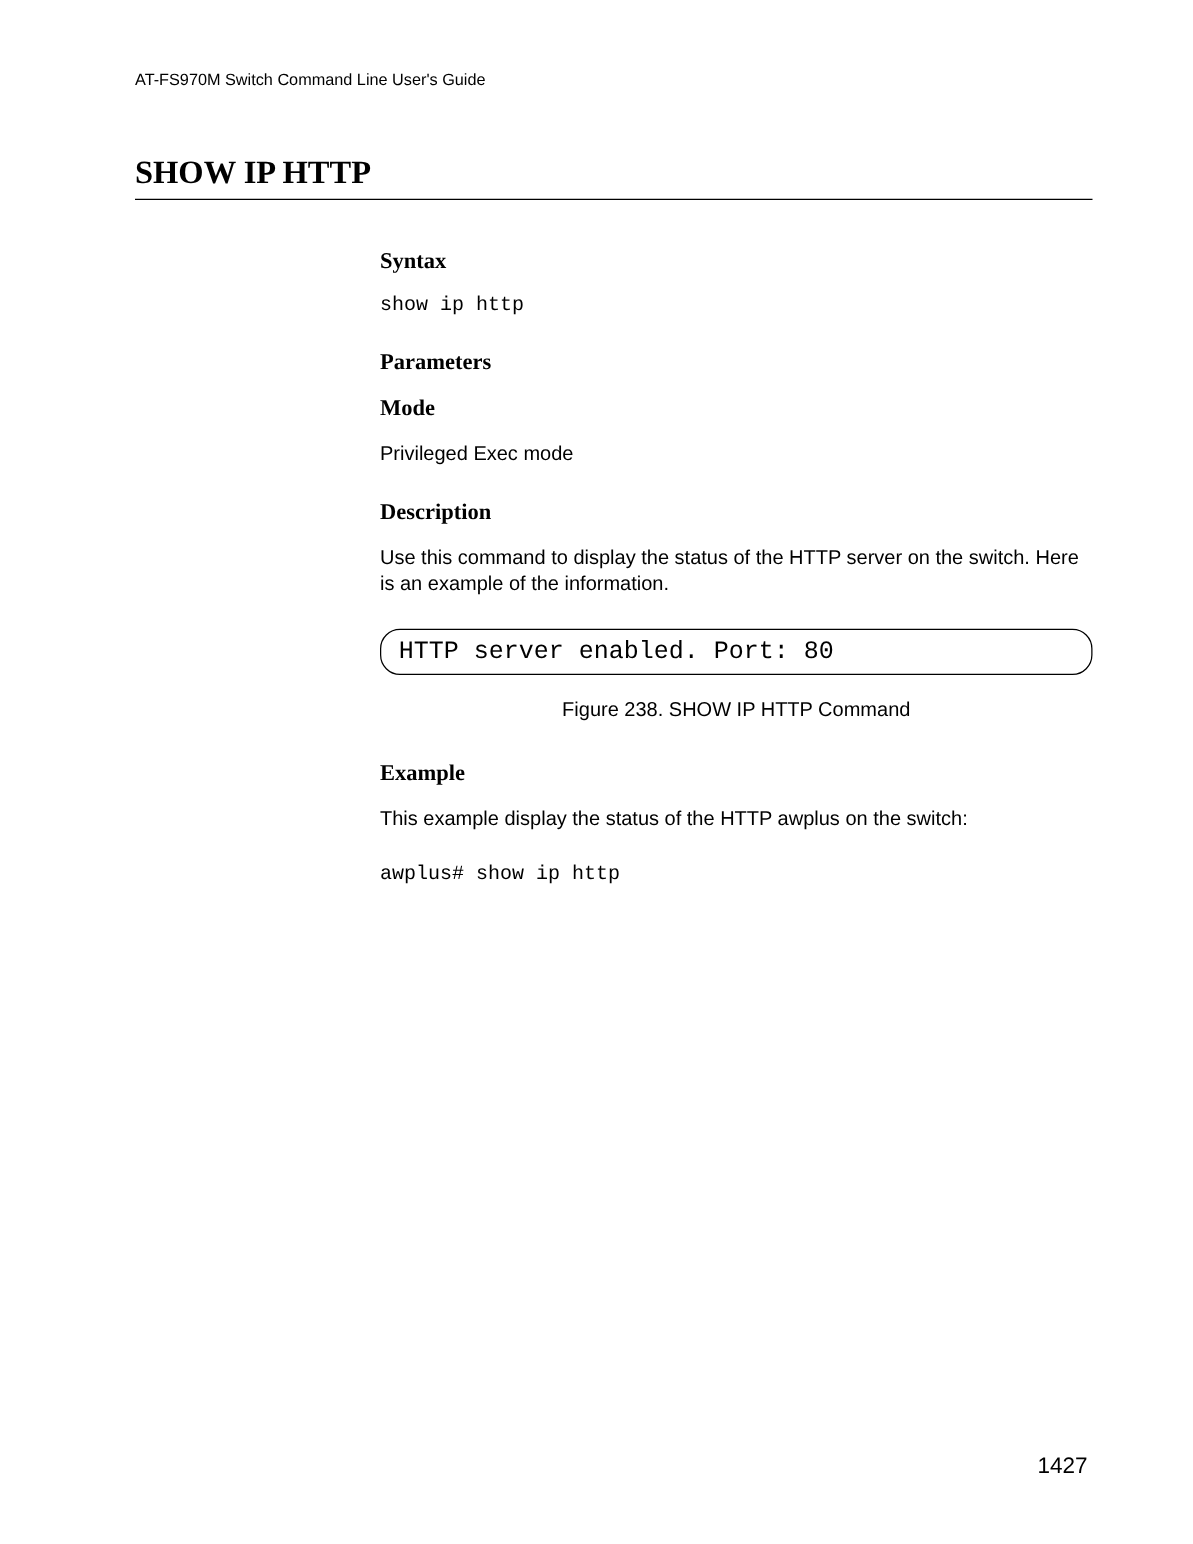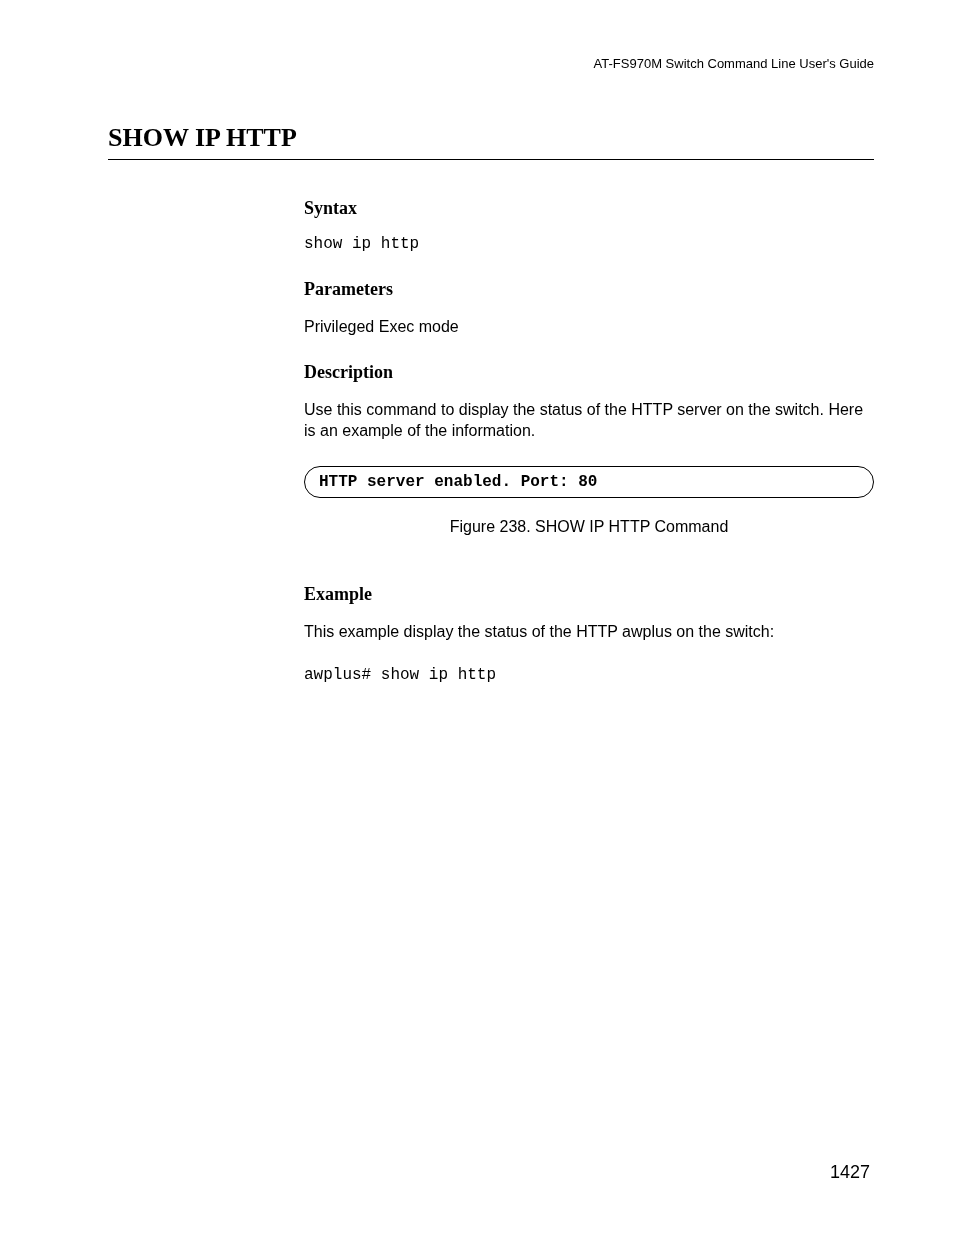--- a/index.html
+++ b/index.html
@@ -6,21 +6,20 @@
     body {
       width: 954px;
       height: 1235px;
       background: #fff;
       font-family: Arial, Helvetica, sans-serif;
       color: #000;
       position: relative;
       padding: 56px 80px 40px 108px;
     }
     .header-running {
-      text-align: right;
       font-size: 13px;
       margin-bottom: 52px;
     }
     .title {
       font-family: "Times New Roman", Times, serif;
       font-weight: bold;
       font-size: 26px;
       padding-bottom: 6px;
       border-bottom: 1.5px solid #000;
       margin-bottom: 38px;
@@ -45,27 +44,26 @@
       margin-bottom: 24px;
     }
     .output-box {
       border: 1.5px solid #000;
       border-radius: 16px;
       padding: 6px 14px;
       margin: 4px 0 20px 0;
     }
     .output-box .inner {
       font-family: "Courier New", Courier, monospace;
-      font-size: 16px;
-      font-weight: bold;
+      font-size: 20px;
     }
     .fig-caption {
       text-align: center;
       font-size: 16px;
-      margin-bottom: 48px;
+      margin-bottom: 30px;
     }
     .page-number {
       position: absolute;
       bottom: 52px;
       right: 84px;
       font-size: 18px;
     }
   </style>
 </head>
 <body>
@@ -74,20 +72,21 @@
 
 <h1 class="title">SHOW IP HTTP</h1>
 
 <div class="content">
 
   <div class="sect-heading">Syntax</div>
   <div class="mono">show ip http</div>
 
   <div class="sect-heading">Parameters</div>
 
+  <div class="sect-heading">Mode</div>
   <div class="body-text">Privileged Exec mode</div>
 
   <div class="sect-heading">Description</div>
   <div class="body-text">Use this command to display the status of the HTTP server on the switch. Here is an example of the information.</div>
 
   <div class="output-box">
     <div class="inner">HTTP server enabled. Port: 80</div>
   </div>
 
   <div class="fig-caption">Figure 238. SHOW IP HTTP Command</div>

